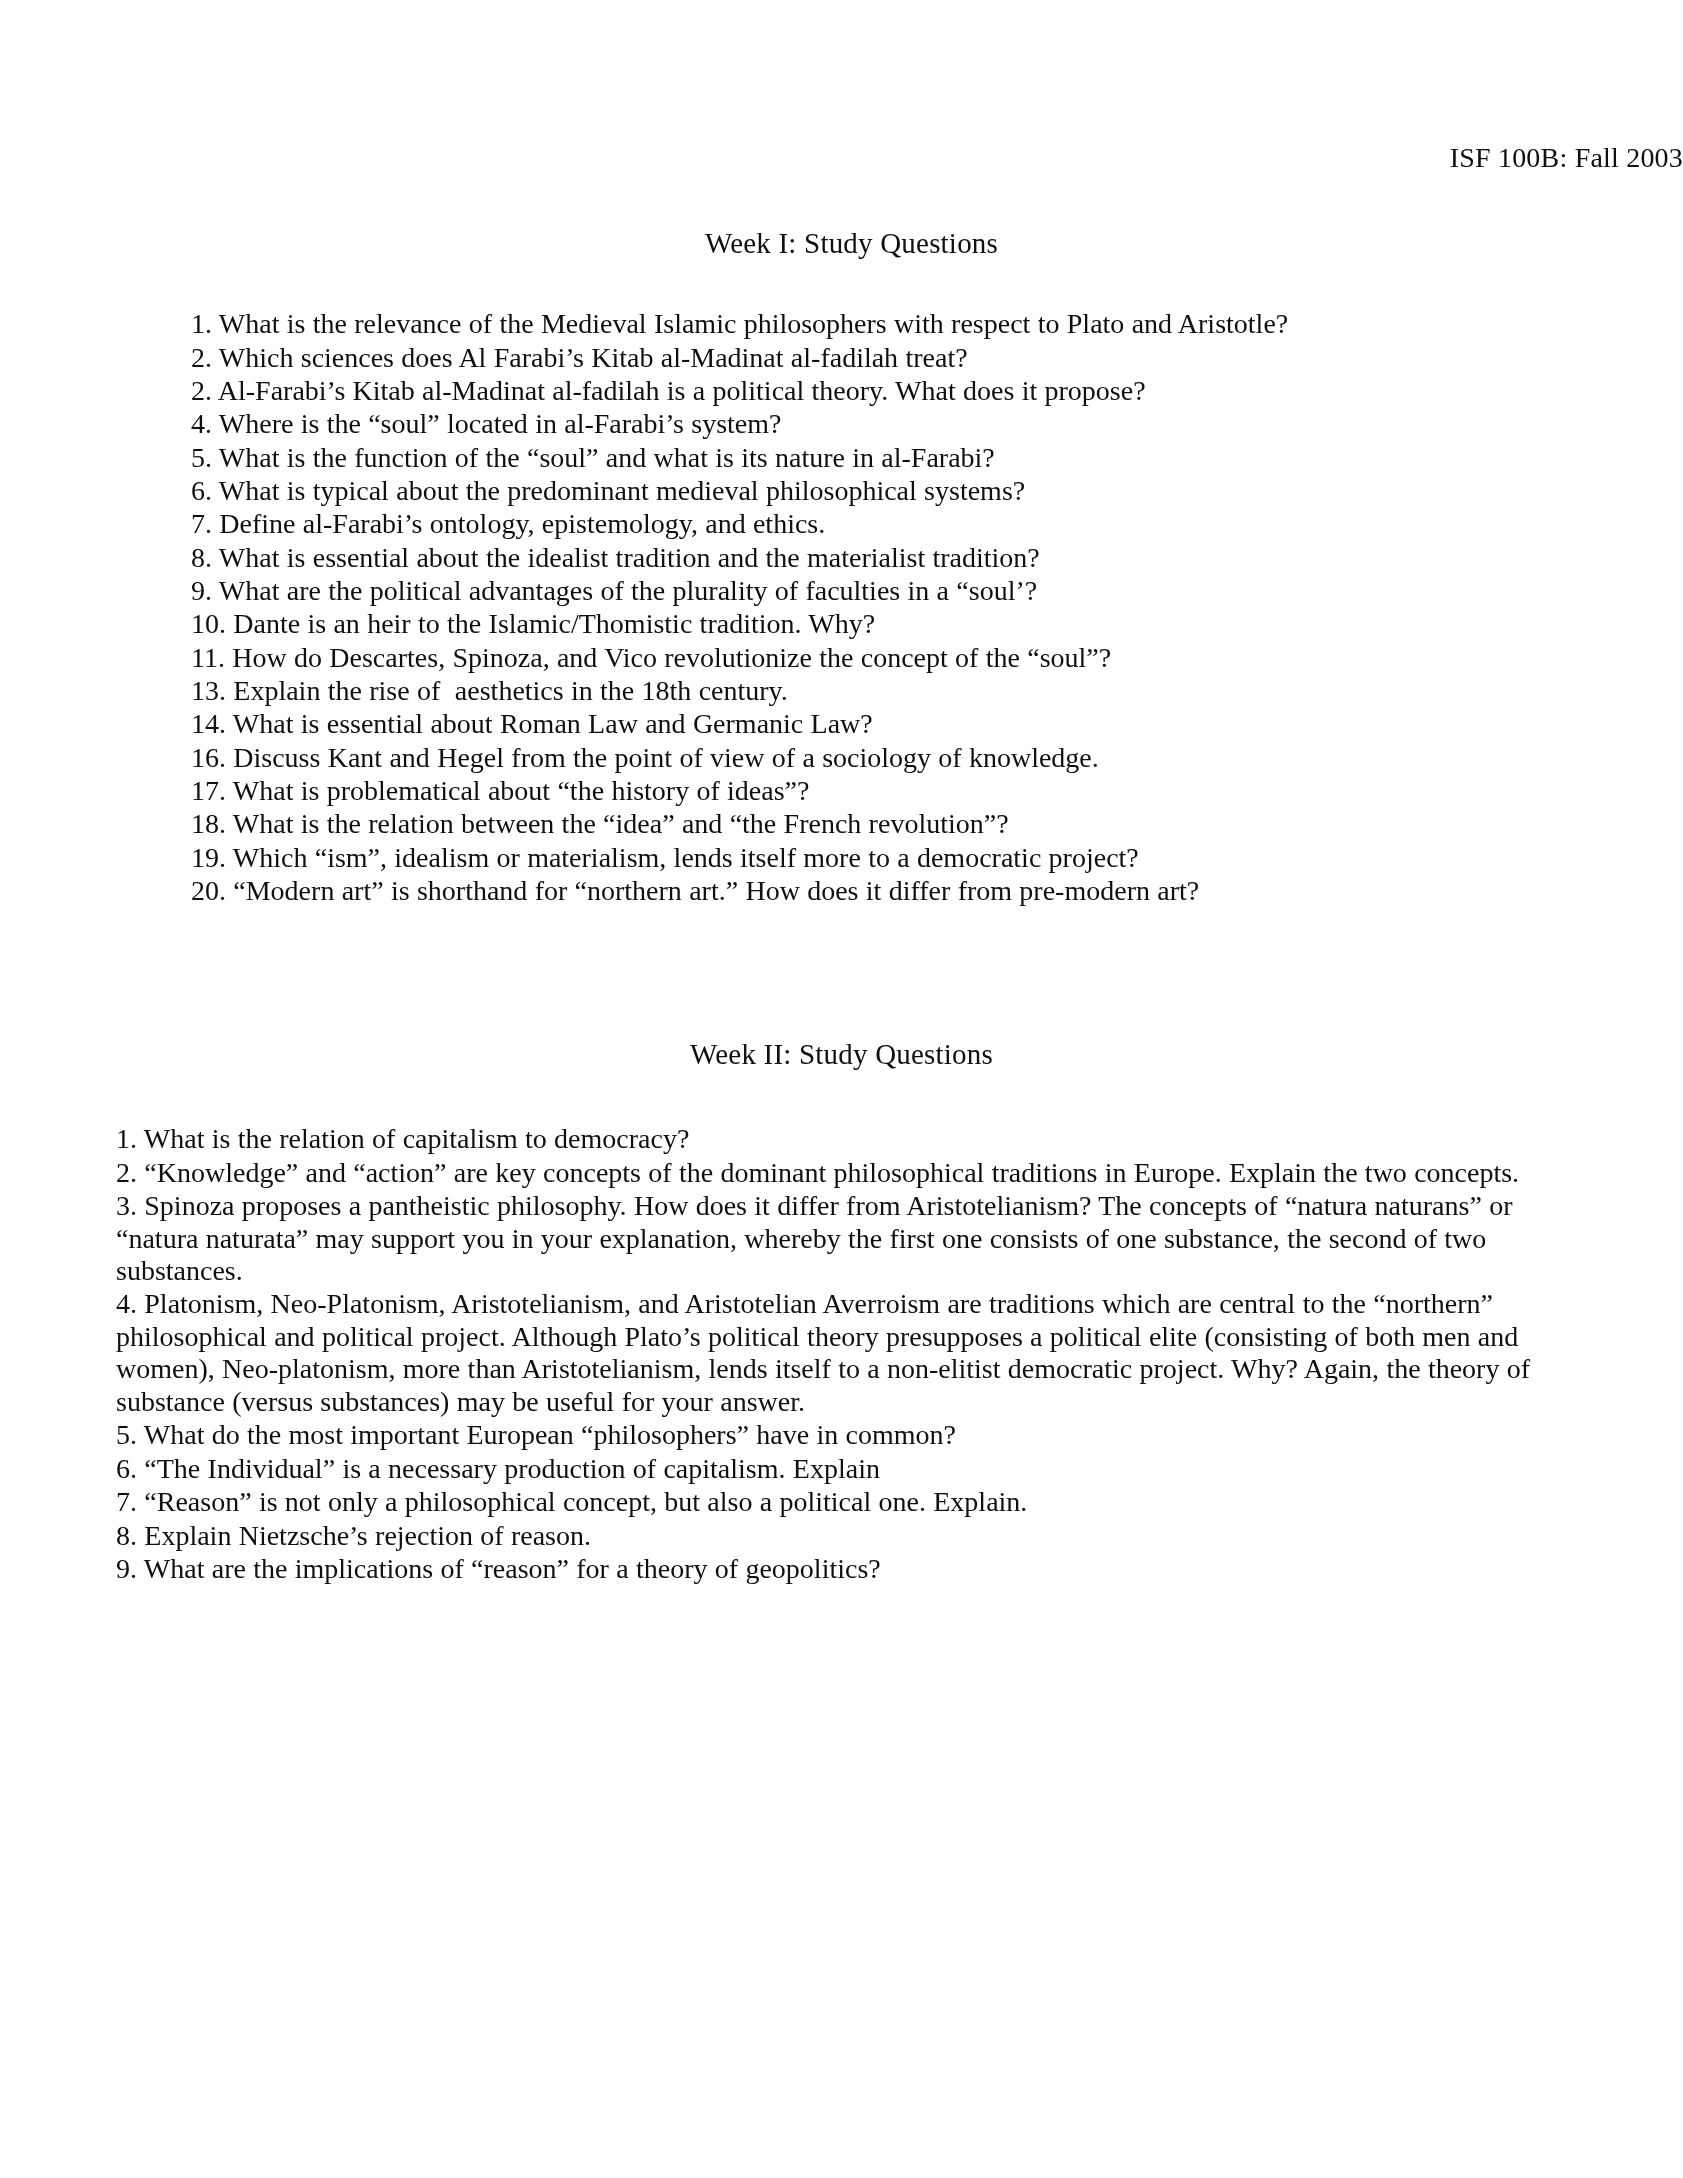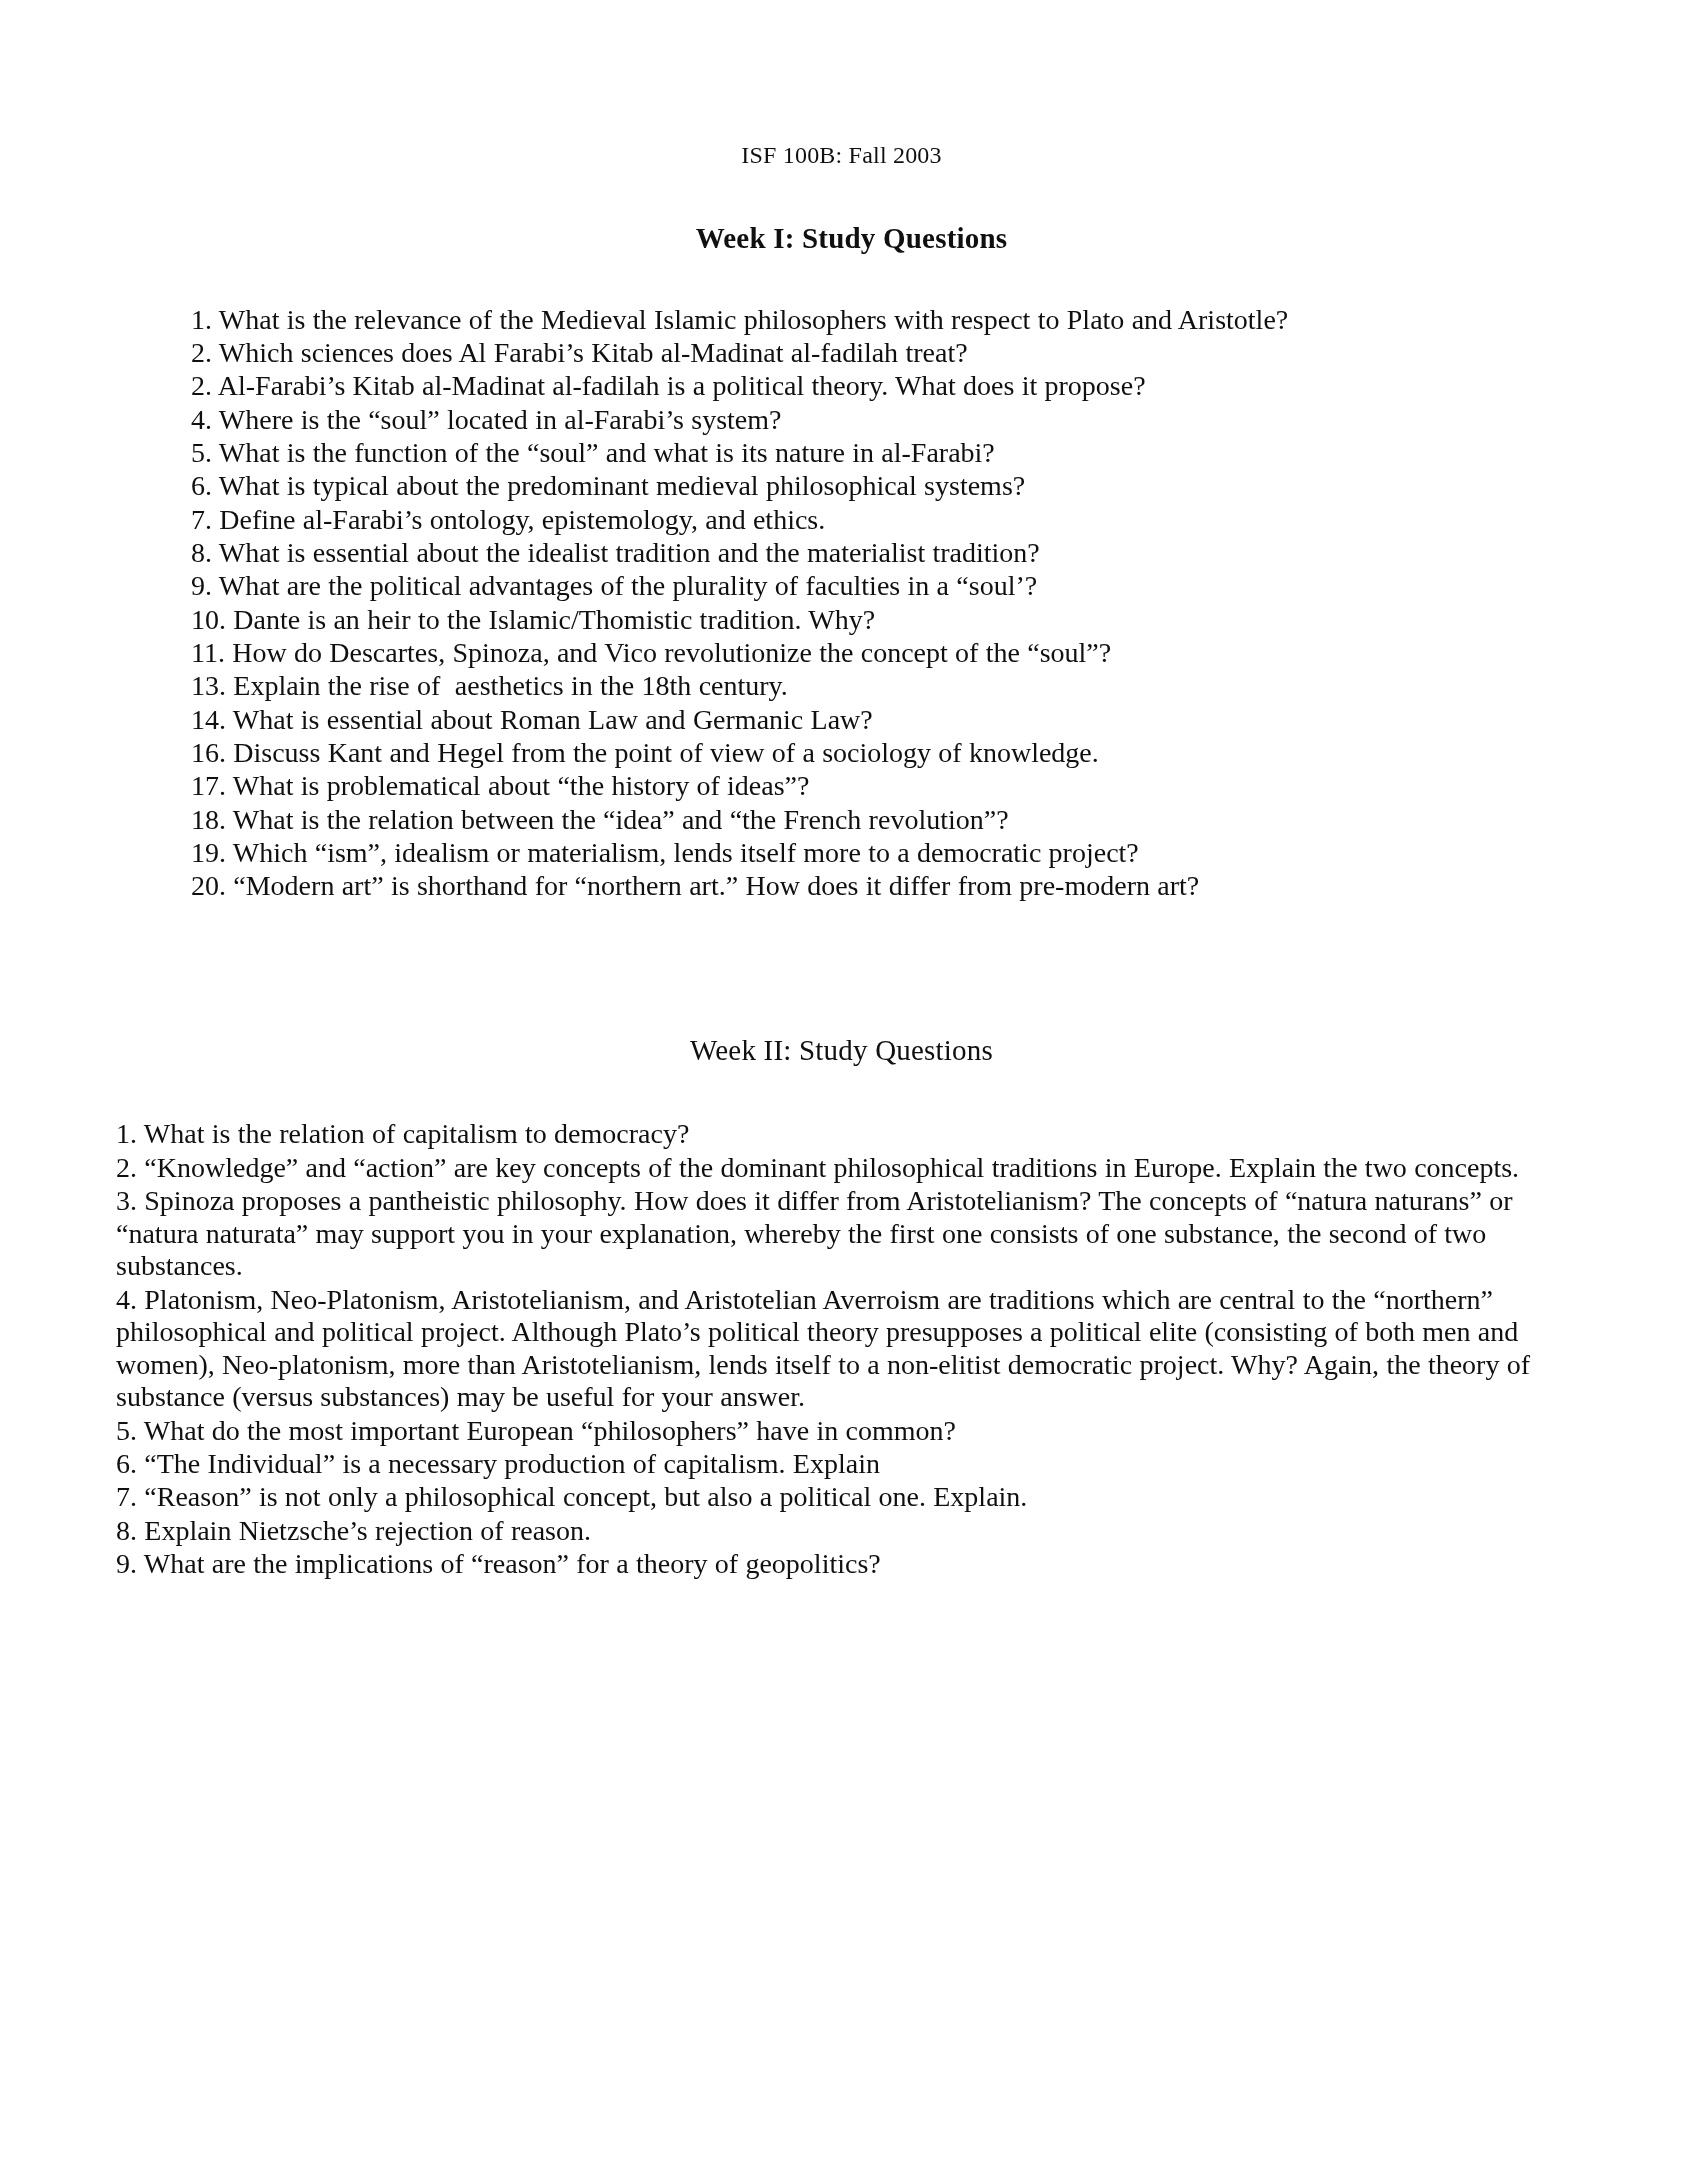--- a/index.html
+++ b/index.html
@@ -30,36 +30,36 @@
     background: #ffffff;
     pointer-events: none;
     z-index: 0;
   }
   .content {
     position: relative;
     z-index: 1;
     padding: 0;
   }
   .doc-title {
-    text-align: center;
-    font-size: 24px;
+    text-align: right;
+    font-size: 28px;
     line-height: 1.2;
     letter-spacing: 0.2px;
     margin: 0;
     padding-top: 141px;
     font-weight: normal;
   }
   .section-heading {
     text-align: center;
     font-size: 29px;
     line-height: 1.2;
     margin: 0;
     letter-spacing: 0.2px;
   }
-  .section-heading.bold { font-weight: bold; margin-left: 20px; }
+  .section-heading.bold { font-weight: normal; margin-left: 20px; }
   .section-heading.normal { font-weight: normal; font-family: Liberation Serif, serif; }
 
   .heading-gap-1 { height: 51px; }
   .list-gap { height: 48px; }
 
   .q-list {
     list-style: none;
     margin: 0;
     padding: 0 106px 0 191px;
   }

